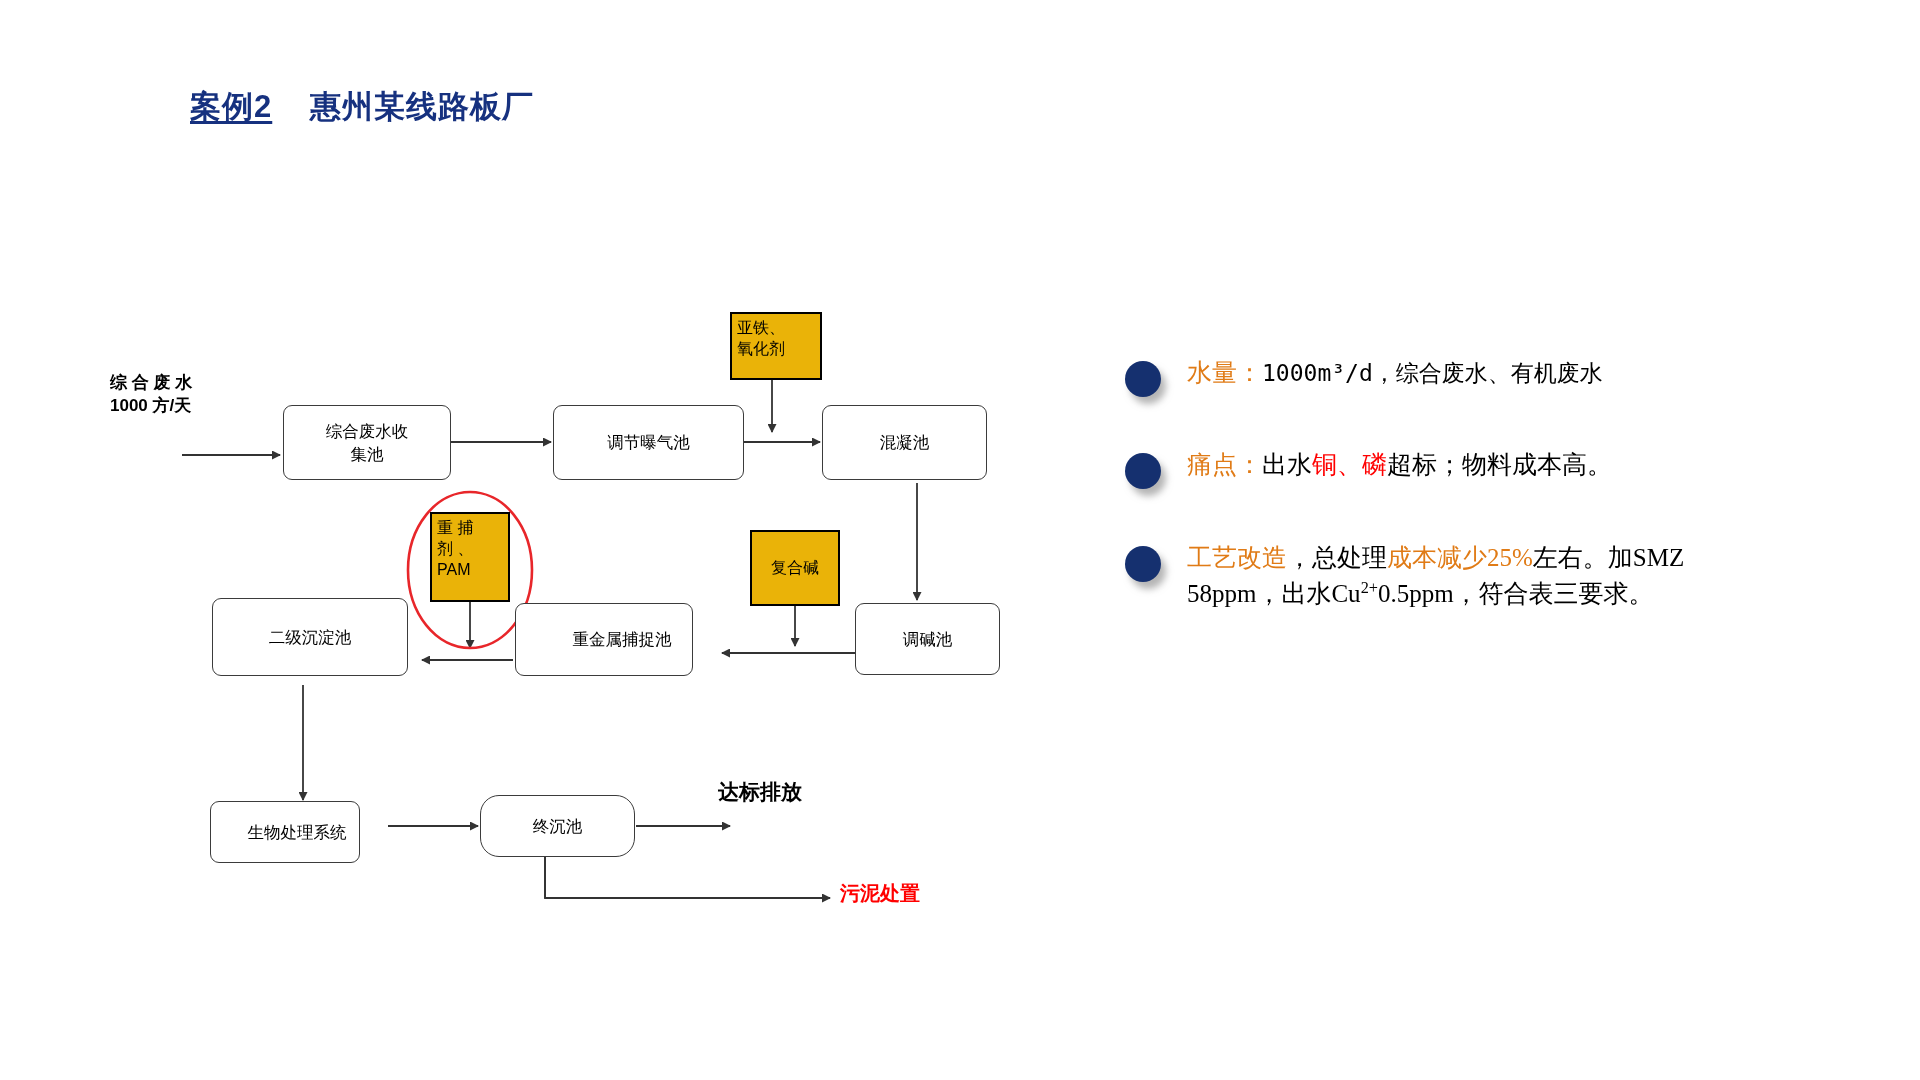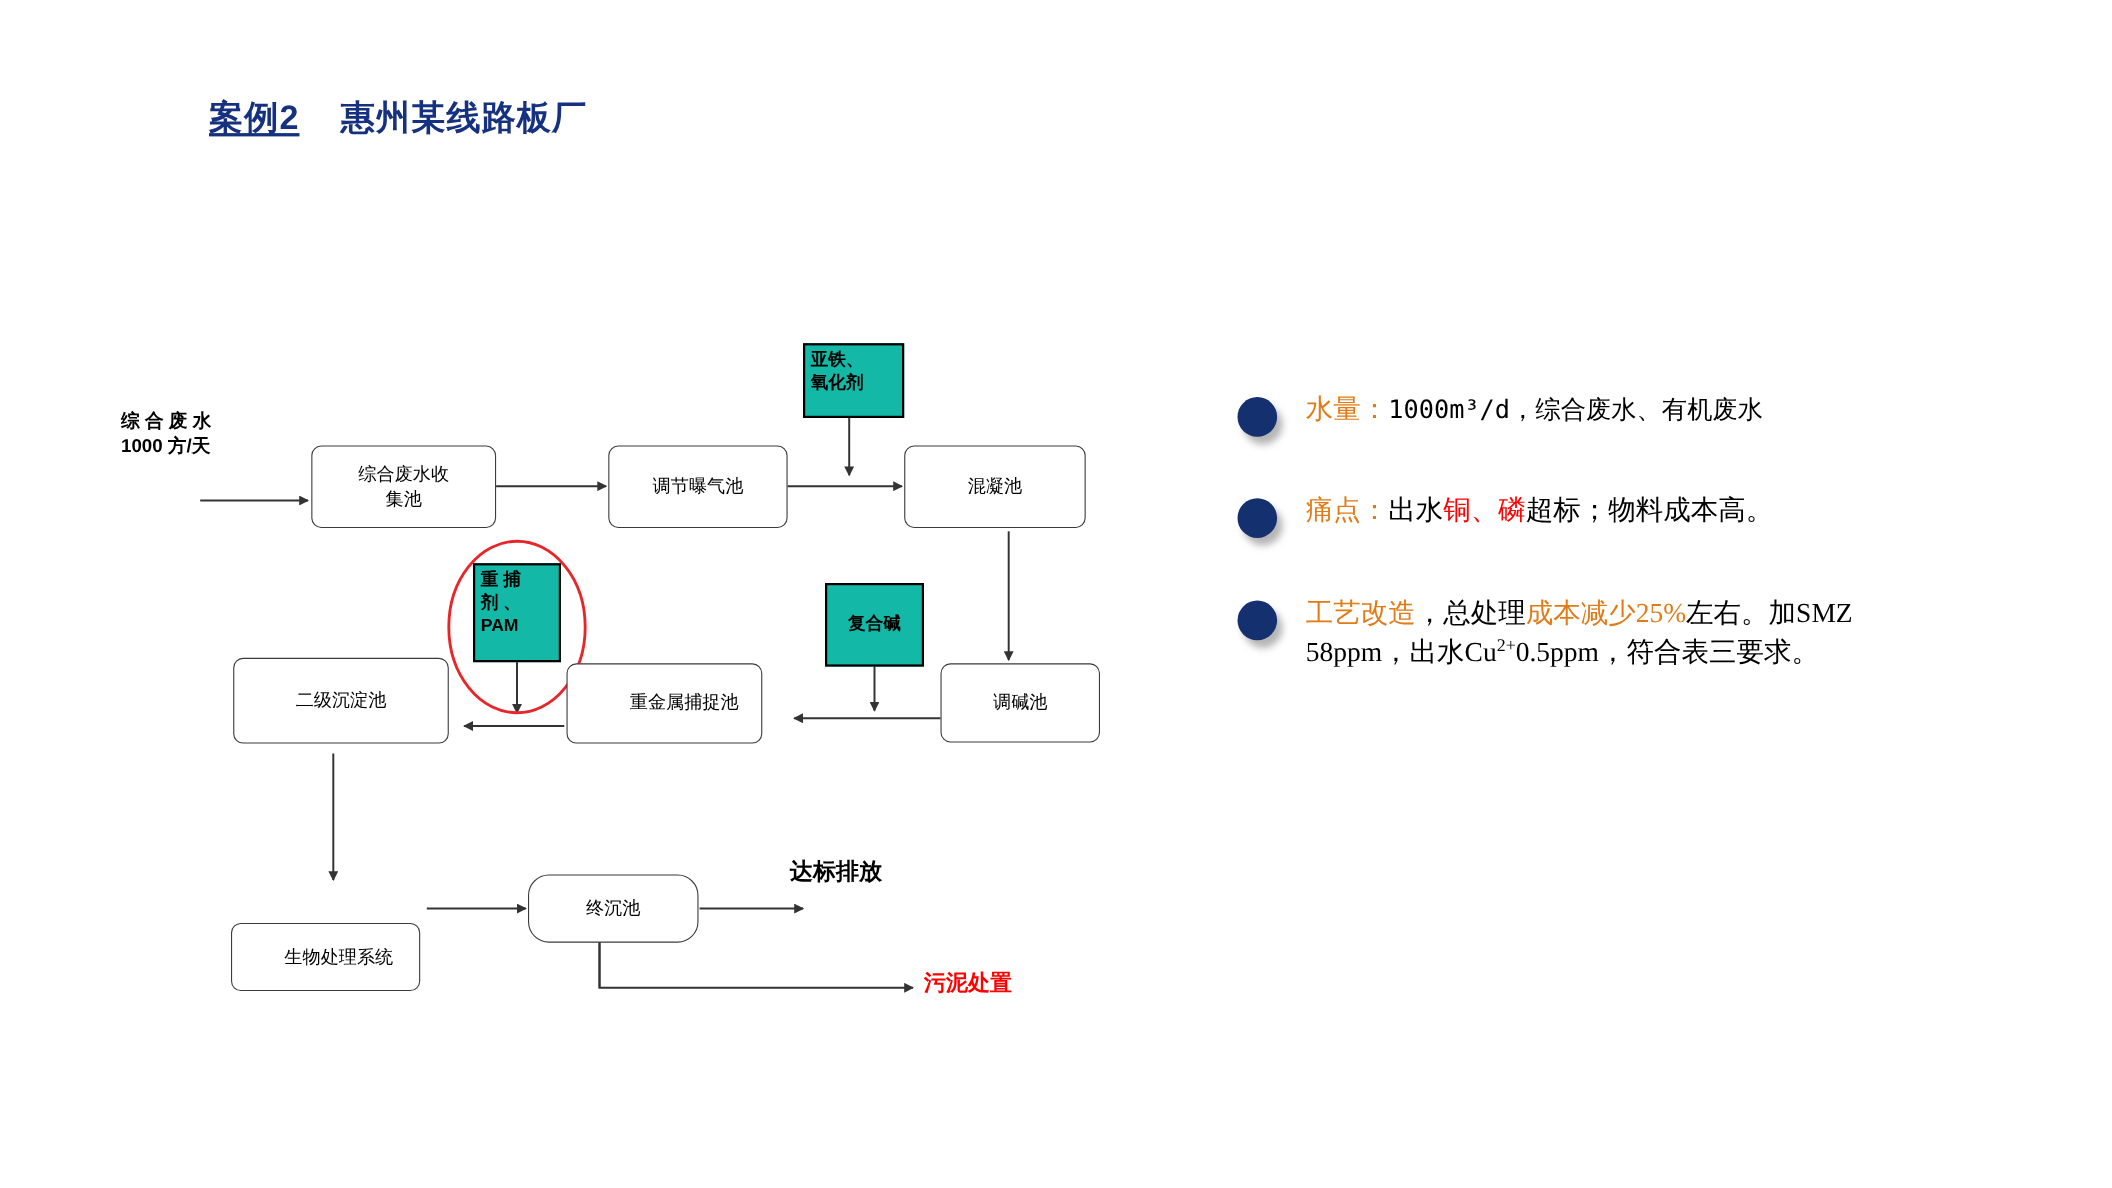--- a/index.html
+++ b/index.html
@@ -80,23 +80,23 @@
     position: absolute;
     font-size: 21px;
     font-weight: bold;
     color: #000;
     white-space: nowrap;
   }
   .dosing {
     position: absolute;
     box-sizing: border-box;
     border: 2.2px solid #000;
-    background: #14b8a6;
+    background: #eab308;
     font-size: 16px;
-    font-weight: bold;
+    font-weight: normal;
     color: #000;
     line-height: 1.3;
     padding: 4px 5px;
     text-align: left;
   }
   .dosing.center {
     display: flex;
     align-items: center;
     justify-content: center;
     text-align: center;
@@ -189,31 +189,31 @@
     </svg>
 
     <div class="plainlabel" style="left:110px; top:372px;">
       <div>综 合 废 水</div>
       <div>1000 方/天</div>
     </div>
 
     <div class="node" style="left:283px; top:405px; width:168px; height:75px; white-space:pre-line;">综合废水收
 集池</div>
 
-    <div class="node" style="left:553px; top:405px; width:163px; height:75px;">调节曝气池</div>
+    <div class="node" style="left:553px; top:405px; width:191px; height:75px;">调节曝气池</div>
 
     <div class="node" style="left:822px; top:405px; width:165px; height:75px;">混凝池</div>
 
     <div class="node" style="left:855px; top:603px; width:145px; height:72px;">调碱池</div>
 
     <div class="node" style="left:515px; top:603px; width:178px; height:73px;padding-left:42px;">重金属捕捉池</div>
 
     <div class="node" style="left:212px; top:598px; width:196px; height:78px;text-align:right;">二级沉淀池</div>
 
-    <div class="node" style="left:210px; top:839px; width:172px; height:62px;padding-left:30px;">生物处理系统</div>
+    <div class="node" style="left:210px; top:801px; width:150px; height:62px;padding-left:30px;">生物处理系统</div>
 
     <div class="node" style="left:480px; top:795px; width:155px; height:62px;border-radius:19px;">终沉池</div>
 
     <div class="dosing" style="left:730px; top:312px; width:92px; height:68px; white-space:pre-line;">亚铁、
 氧化剂</div>
 
     <div class="dosing" style="left:430px; top:512px; width:80px; height:90px; white-space:pre-line;">重   捕
 剂  、
 PAM</div>
 

